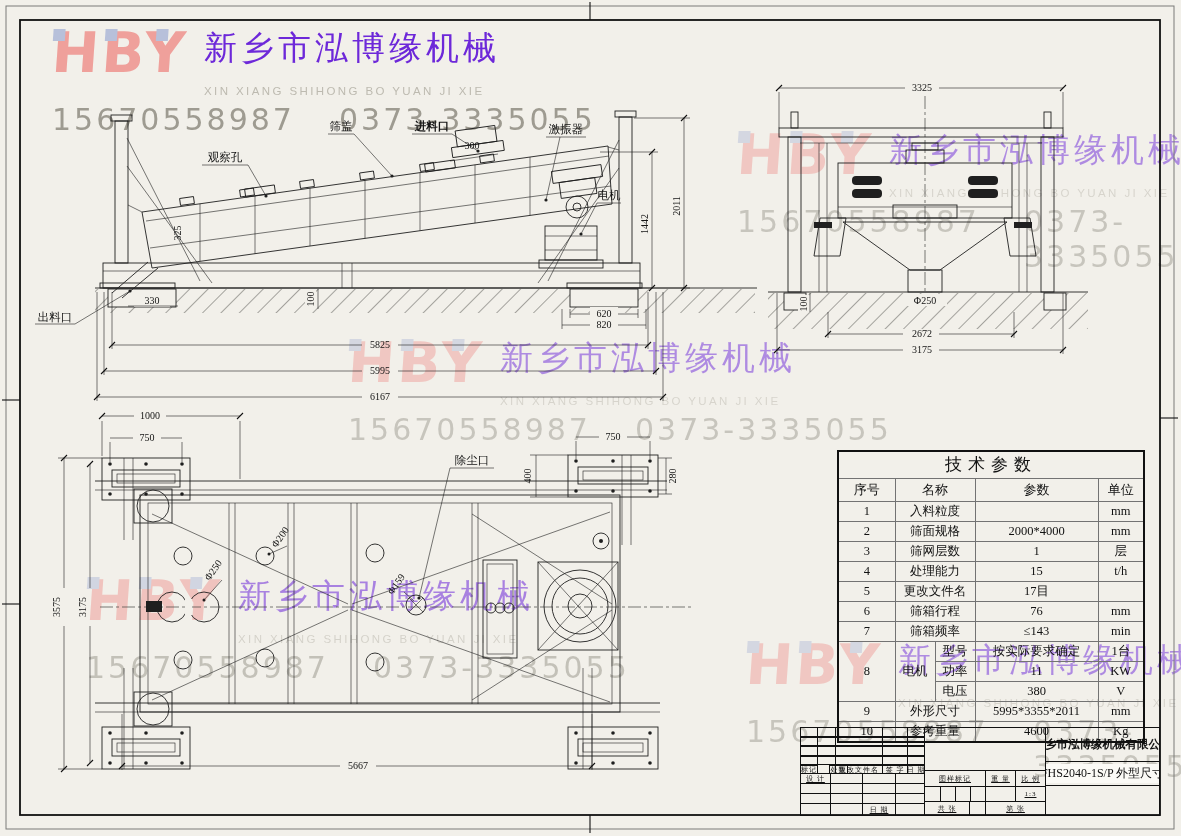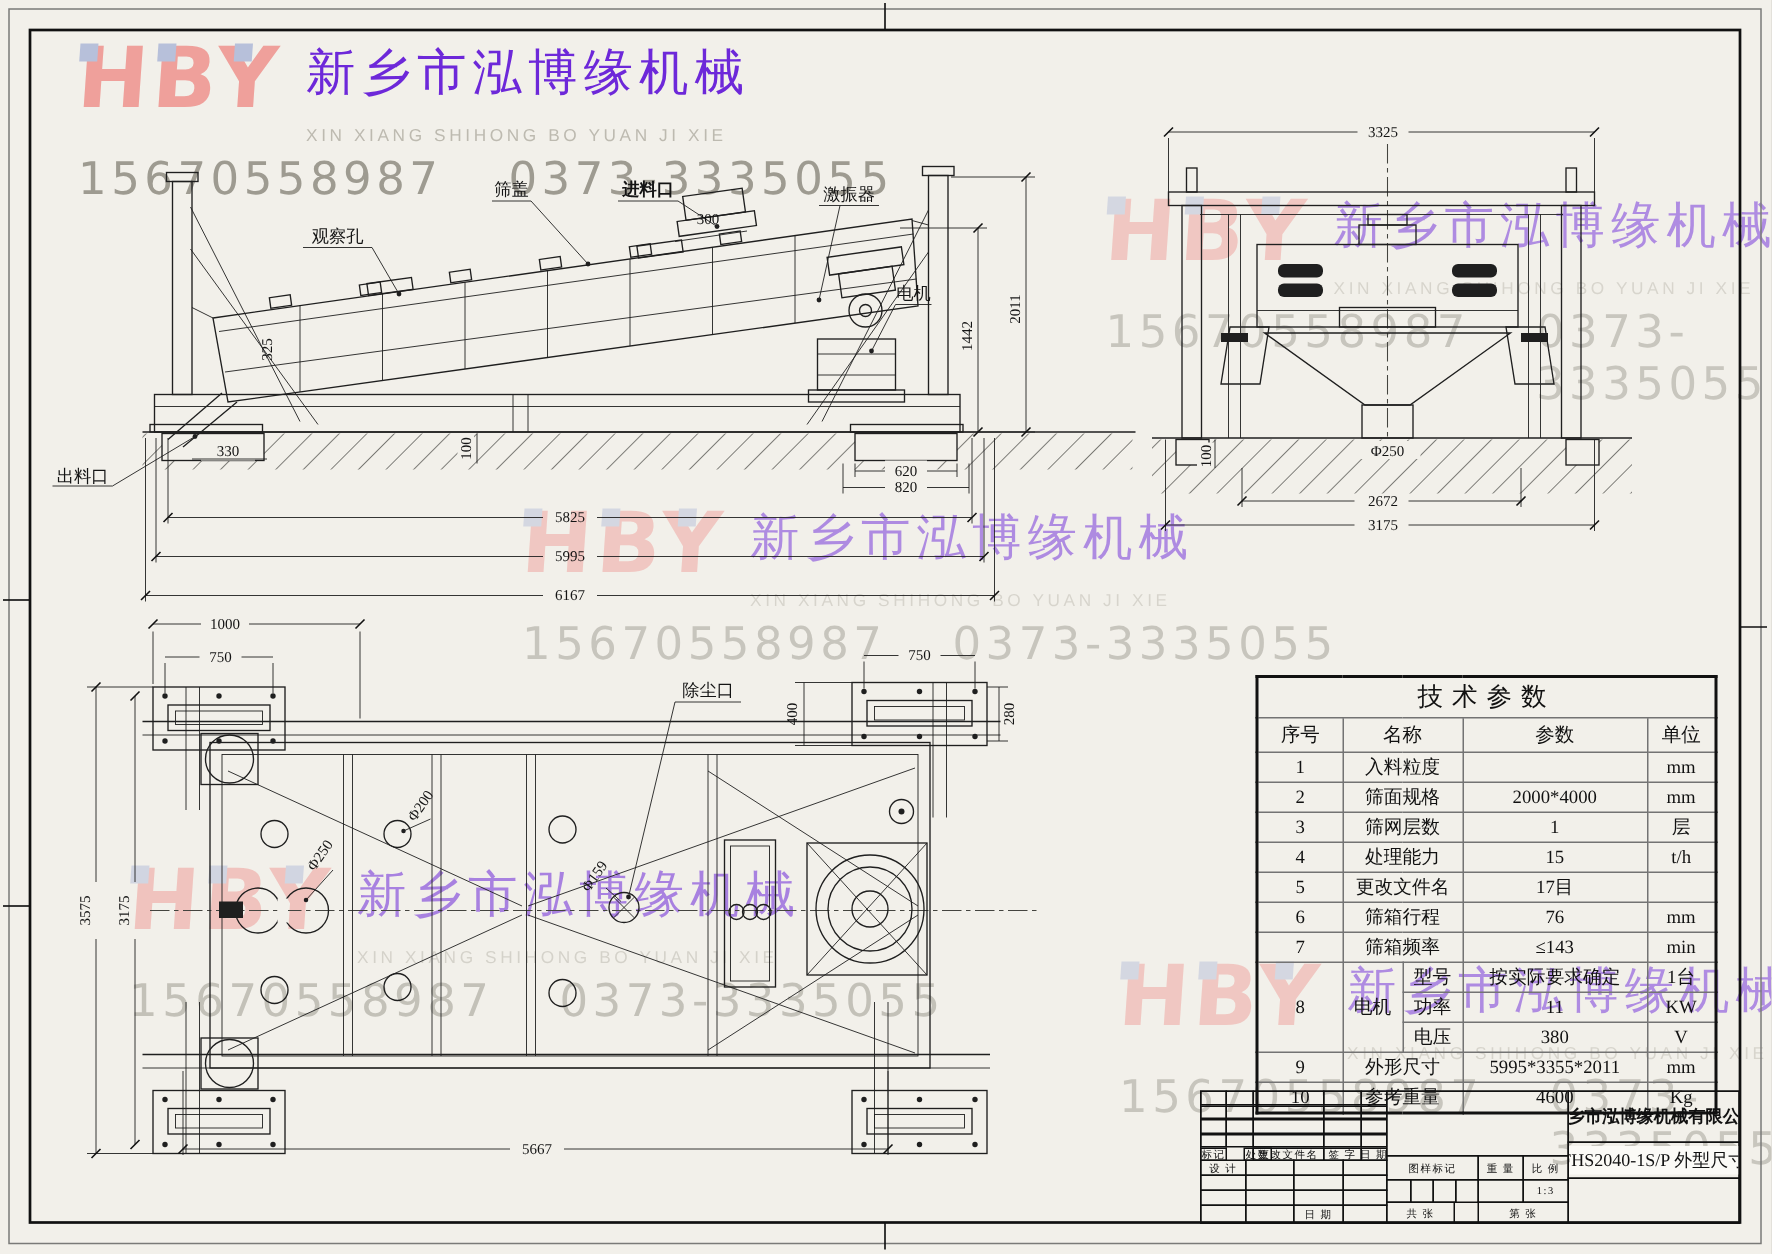--- a/index.html
+++ b/index.html
@@ -42,21 +42,21 @@
   .params td{border:1px solid #737373;text-align:center;padding:0 2px;height:19px;
              font-size:12.5px;line-height:1.05;}
   .params{border:2px solid #111;}
   .params .t{font-size:17px;height:26px;letter-spacing:6px;}
   .params .h{font-size:13px;height:22px;}
   
   .tblock{position:absolute;left:800px;top:727px;width:360px;height:89px;z-index:3;
           font-family:"Liberation Serif",serif;color:#111;}
   .tb{position:absolute;border:1px solid #111;box-sizing:border-box;
       display:flex;align-items:center;justify-content:center;overflow:hidden;}
-  .tb.small{font-size:7px;letter-spacing:1px;white-space:nowrap;}
+  .tb.small{font-size:7px;letter-spacing:1px;white-space:nowrap;text-decoration:underline;}
   .tb.co{font-weight:bold;font-size:11.5px;white-space:nowrap;}
   .tb.dn{font-size:12px;white-space:nowrap;}
   .tb.dn span{background:#fbfaf6;padding:1px 4px;}
   .outer{position:absolute;left:0;top:0;width:360px;height:89px;border:1.6px solid #111;box-sizing:border-box;}
 </style>
 </head>
 <body>
 
 <div class="sheet">
 

